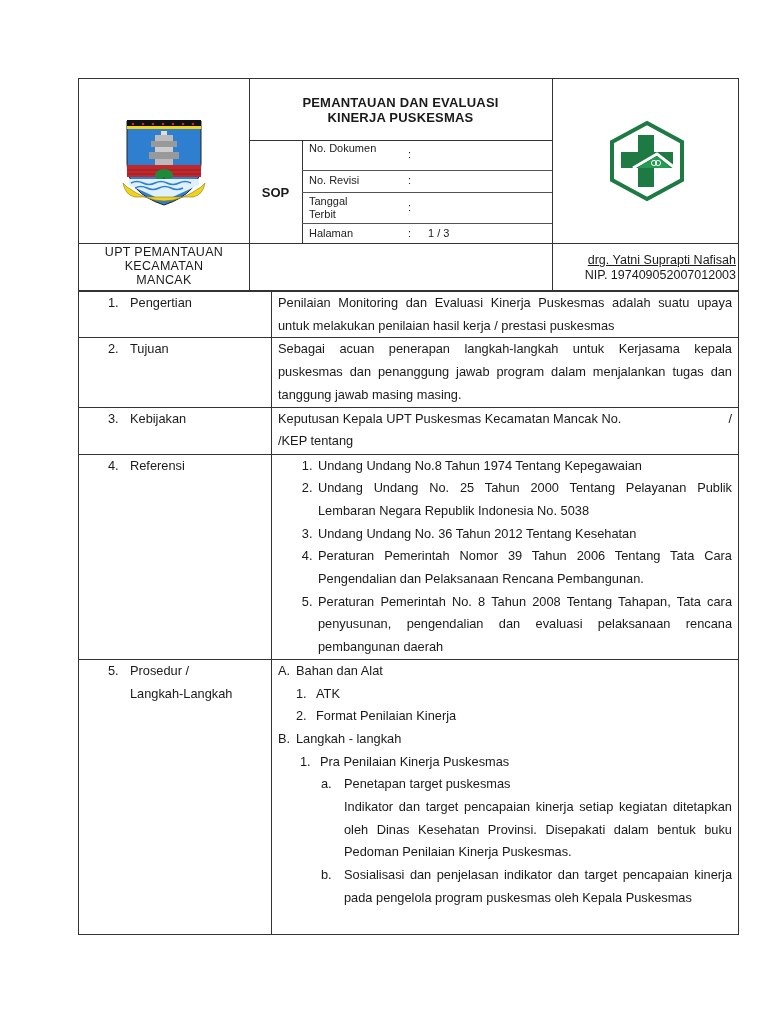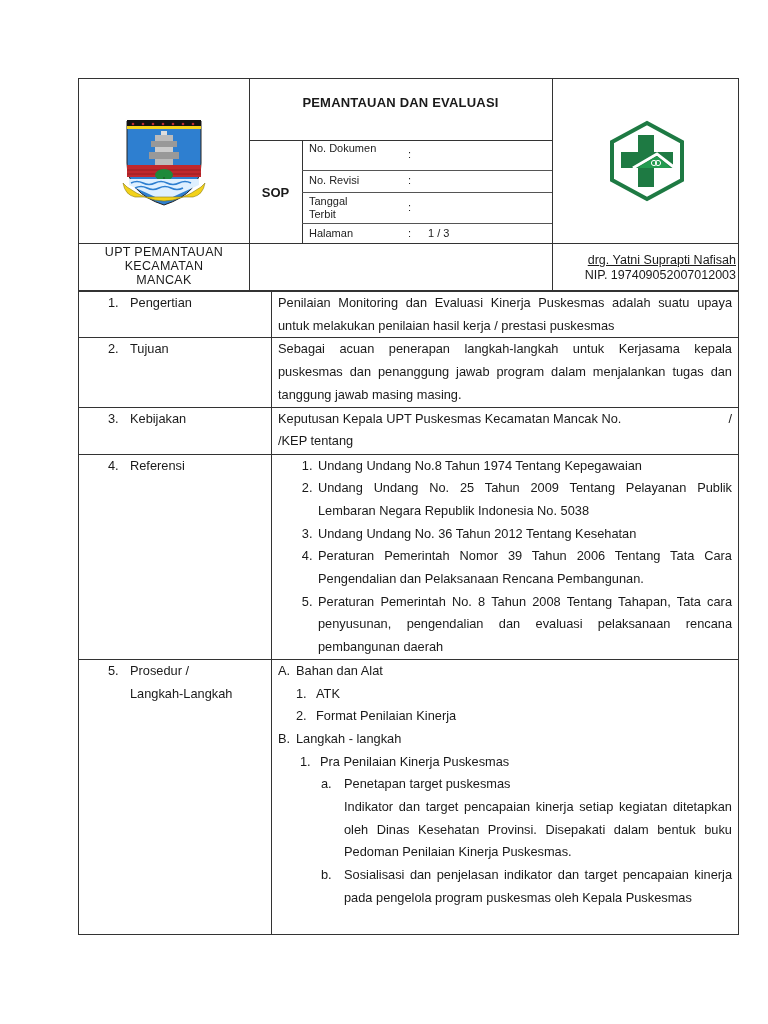--- a/index.html
+++ b/index.html
@@ -79,20 +79,21 @@
         <path d="M8 64 H78 V70 Q60 78 43 86 Q26 78 8 70 Z" fill="#dff0ff"></path>
         <path d="M10 68 q6 -3 12 0 t12 0 t12 0 t12 0 t12 0" stroke="#2e7fd0" stroke-width="1.5" fill="none"></path>
         <path d="M14 73 q6 -3 12 0 t12 0 t12 0 t12 0" stroke="#2e7fd0" stroke-width="1.5" fill="none"></path>
         <path d="M2 68 Q4 80 14 82 L72 82 Q82 80 84 68 L80 72 Q60 86 43 86 Q26 86 6 72 Z" fill="#f3d21a" stroke="#8a7a10" stroke-width="0.6"></path>
       </svg>
     </div>
 
     <div class="center">
       <div class="title">
         <div>PEMANTAUAN DAN EVALUASI</div>
+        <div>KINERJA PUSKESMAS</div>
       </div>
       <div class="sop-block">
         <div class="sop-label">SOP</div>
         <div class="meta">
           <div class="meta-row" style="height:30px">
             <span class="meta-key" style="top:1px; width:70px">No. Dokumen</span>
             <span class="meta-colon" style="top:7px">:</span>
             <span class="meta-val" style="top:7px"></span>
           </div>
           <div class="meta-row" style="height:22px">
@@ -165,21 +166,21 @@
         <div>/KEP  tentang</div>
       </td>
     </tr>
     <tr style="height:202px">
       <td class="label">
         <span class="lbl-num">4.</span><span>Referensi</span>
       </td>
       <td>
         <ol class="ref">
           <li>Undang Undang No.8 Tahun 1974 Tentang Kepegawaian</li>
-          <li>Undang Undang No. 25 Tahun 2009 Tentang Pelayanan Publik Lembaran Negara Republik Indonesia No. 5038</li>
+          <li>Undang Undang No. 25 Tahun 2000 Tentang Pelayanan Publik Lembaran Negara Republik Indonesia No. 5038</li>
           <li>Undang Undang No. 36 Tahun 2012 Tentang Kesehatan</li>
           <li>Peraturan Pemerintah Nomor 39 Tahun 2006 Tentang Tata Cara Pengendalian dan Pelaksanaan Rencana Pembangunan.</li>
           <li>Peraturan Pemerintah No. 8 Tahun 2008 Tentang Tahapan, Tata cara penyusunan, pengendalian dan evaluasi pelaksanaan rencana pembangunan daerah</li>
         </ol>
       </td>
     </tr>
     <tr style="height:275px">
       <td class="label">
         <div><span class="lbl-num">5.</span><span>Prosedur /</span></div>
         <div style="padding-left:22px">Langkah-Langkah</div>

